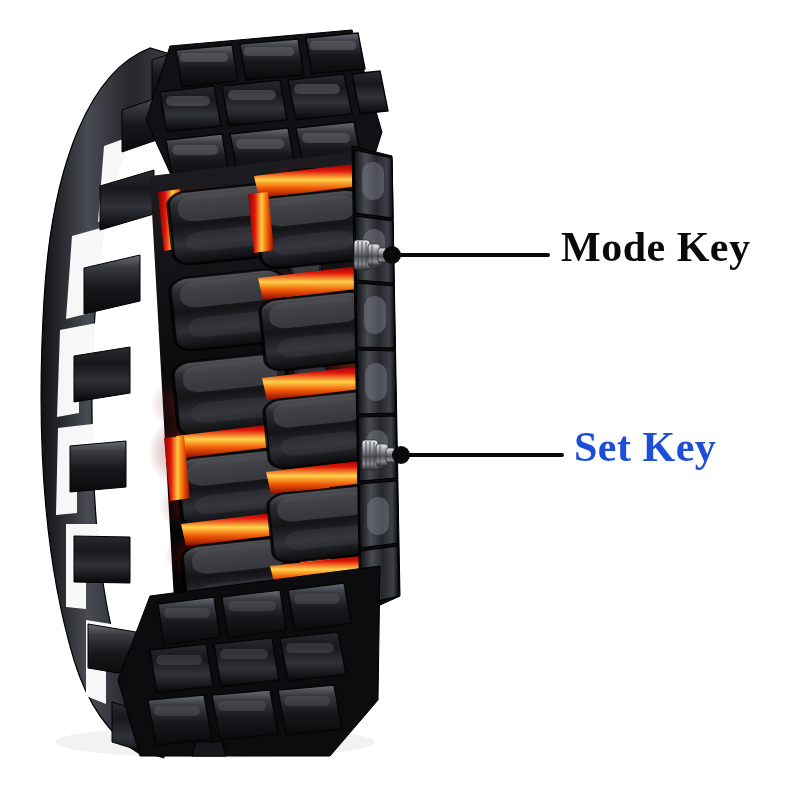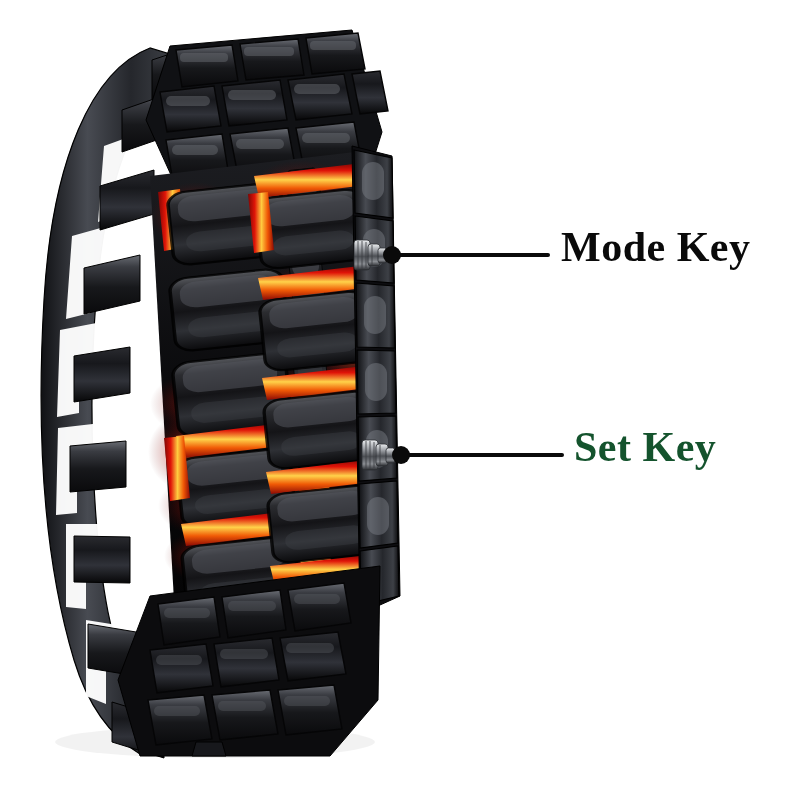--- a/index.html
+++ b/index.html
@@ -341,15 +341,15 @@
     </g>
 
     <g>
       <line id="leader-set" x1="401" y1="455" x2="562" y2="455" stroke="#0a0a0a" stroke-width="4" stroke-linecap="round"></line>
       <circle id="dot-set" cx="401" cy="455" r="9" fill="#0a0a0a"></circle>
     </g>
   </svg>
 
   <div class="callout-label" id="label-mode" style="left: 561px; top: 226px; color: rgb(10, 10, 10);">Mode Key</div>
 
-  <div class="callout-label" id="label-set" style="left: 574px; top: 426px; color: #14532d;">Set Key</div>
+  <div class="callout-label" id="label-set" style="left: 574px; top: 426px; color: #1d4ed8;">Set Key</div>
 
 </div>
 
 </body></html>

